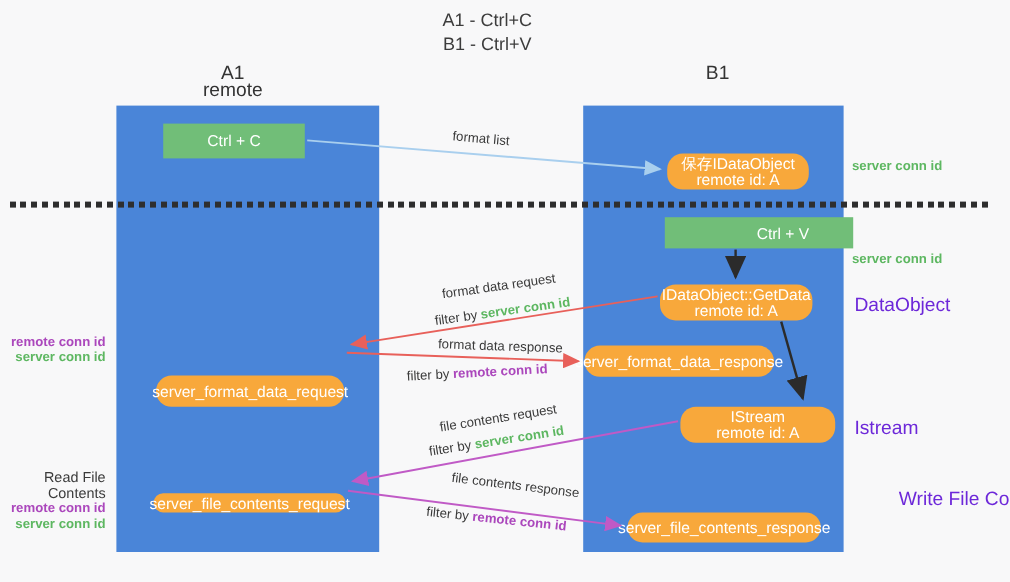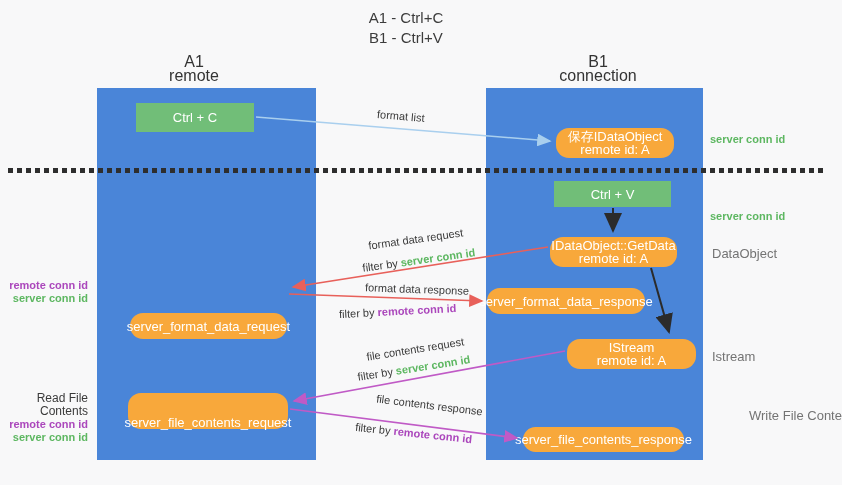--- a/index.html
+++ b/index.html
@@ -17,58 +17,57 @@
   .node{display:flex;flex-direction:column;justify-content:center;align-items:center;
     color:#fff;font-size:13px;line-height:13px;text-align:center;z-index:3;}
   .node.green{background:#71be78;}
   .node.orange{background:#f8a83b;border-radius:13px;}
   .lbl{font-size:11px;white-space:nowrap;color:#3a3a3a;z-index:5;}
   .lbl .key-green{color:#5db761;font-weight:bold;}
   .lbl .key-purple{color:#ab47bc;font-weight:bold;}
   .side-left{width:84px;text-align:right;font-size:11px;line-height:13px;z-index:5;}
   .side-left .key-green{color:#5db761;font-weight:bold;}
   .side-left .key-purple{color:#ab47bc;font-weight:bold;}
-  .side-right{font-size:13px;white-space:nowrap;z-index:5;color:#737373;text-align:right;}
+  .side-right{font-size:16px;white-space:nowrap;z-index:5;color:#6d28d9;text-align:right;}
   .green-bold{color:#5db761;font-weight:bold;font-size:11px;white-space:nowrap;z-index:5;}
   .divider{left:8px;top:168px;width:818px;height:5px;z-index:2;
     background:repeating-linear-gradient(90deg,#2e2e2e 0 5px,transparent 5px 9px);}
   svg.wires{left:0;top:0;width:842px;height:485px;z-index:4;pointer-events:none;}
 </style>
 </head>
 <body>
 
 <div class="abs title-block">
   <div>A1 - Ctrl+C</div>
   <div>B1 - Ctrl+V</div>
 </div>
 
 <div class="abs lane-header" style="left:134px;top:55px;">
   <div>A1</div>
   <div>remote</div>
 </div>
 <div class="abs lane-header" style="left:538px;top:55px;">
   <div>B1</div>
-  <div>connection</div>
 </div>
 
 <div class="abs lane" style="left:97px;top:88px;width:219px;height:372px;z-index:1;"></div>
 <div class="abs lane" style="left:486px;top:88px;width:217px;height:372px;z-index:1;"></div>
 
 <div class="abs divider"></div>
 
 <div class="abs node green" style="left:136px;top:103px;width:118px;height:29px;">
   <div>Ctrl + C</div>
 </div>
 
 <div class="abs node orange" style="left:556px;top:128px;width:118px;height:30px;">
   <div>保存IDataObject</div>
   <div>remote id: A</div>
 </div>
 
-<div class="abs node green" style="left:554px;top:181px;width:117px;height:26px;">
+<div class="abs node green" style="left:554px;top:181px;width:117px;height:26px;padding-left:40px;">
   <div>Ctrl + V</div>
 </div>
 
 <div class="abs node orange" style="left:550px;top:237px;width:127px;height:30px;">
   <div>IDataObject::GetData</div>
   <div>remote id: A</div>
 </div>
 
 <div class="abs node orange" style="left:130px;top:277px;width:157px;height:26px;margin-top:36px;">
   <div>server_format_data_request</div>
@@ -76,21 +75,21 @@
 
 <div class="abs node orange" style="left:487px;top:288px;width:158px;height:26px;">
   <div>server_format_data_response</div>
 </div>
 
 <div class="abs node orange" style="left:567px;top:339px;width:129px;height:30px;">
   <div>IStream</div>
   <div>remote id: A</div>
 </div>
 
-<div class="abs node orange" style="left:128px;top:393px;width:160px;height:36px;justify-content:flex-end;">
+<div class="abs node orange" style="left:128px;top:411px;width:160px;height:16px;">
   <div>server_file_contents_request</div>
 </div>
 
 <div class="abs node orange" style="left:523px;top:427px;width:161px;height:25px;">
   <div>server_file_contents_response</div>
 </div>
 
 <svg class="abs wires">
   <defs>
     <marker id="m-blue" markerWidth="9" markerHeight="8" refX="8" refY="4" orient="auto">

